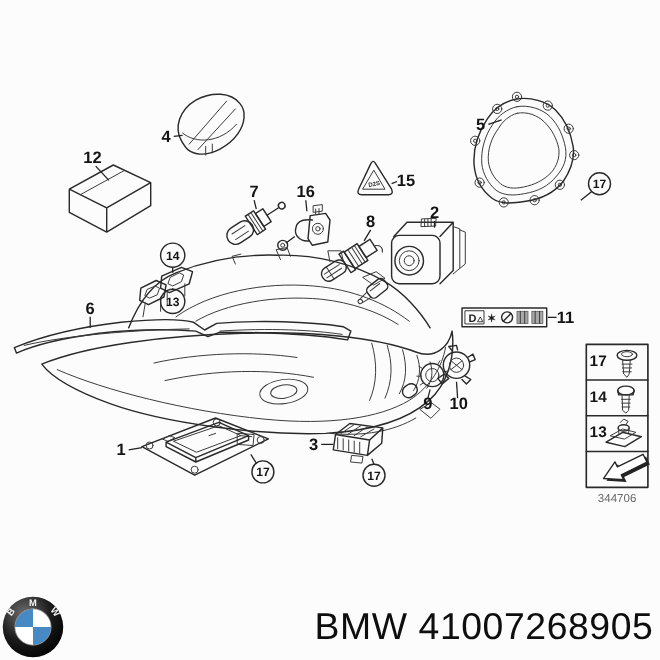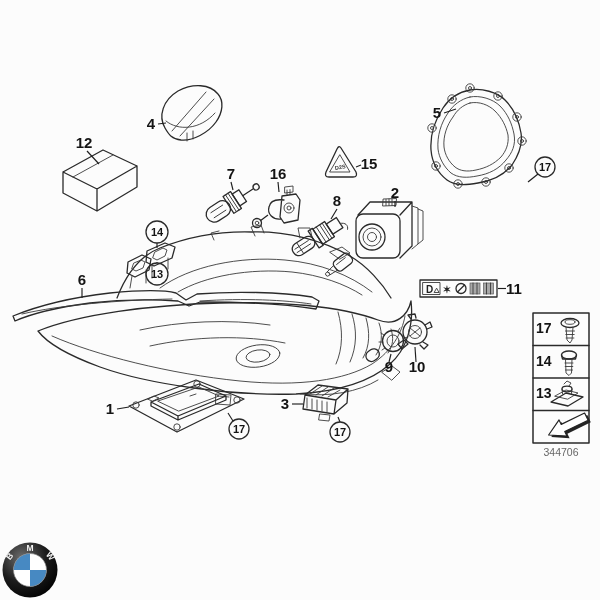--- a/index.html
+++ b/index.html
@@ -287,14 +287,15 @@
     <circle cx="29" cy="29" r="27.5" fill="url(#ringGrad)"></circle>
     <circle cx="29" cy="29" r="16.5" fill="#ffffff"></circle>
     <path d="M29,29 L29,12.5 A16.5,16.5 0 0 0 12.5,29 Z" fill="#4789c2"></path>
     <path d="M29,29 L45.5,29 A16.5,16.5 0 0 1 29,45.5 Z" fill="#4789c2"></path>
     <circle cx="29" cy="29" r="16.5" fill="none" stroke="#8a8a8a" stroke-width="0.7"></circle>
     <text transform="translate(11,17) rotate(-52)" style="font:700 8.5px 'Liberation Sans',sans-serif;fill:#f2f2f2;text-anchor:middle;">B</text>
     <text transform="translate(29,9.5)" style="font:700 8.5px 'Liberation Sans',sans-serif;fill:#f2f2f2;text-anchor:middle;">M</text>
     <text transform="translate(47,17) rotate(52)" style="font:700 8.5px 'Liberation Sans',sans-serif;fill:#f2f2f2;text-anchor:middle;">W</text>
   </svg>
 </div>
+<div class="footer-text">BMW 41007268905</div>
 
 </div>
 
 </body></html>

